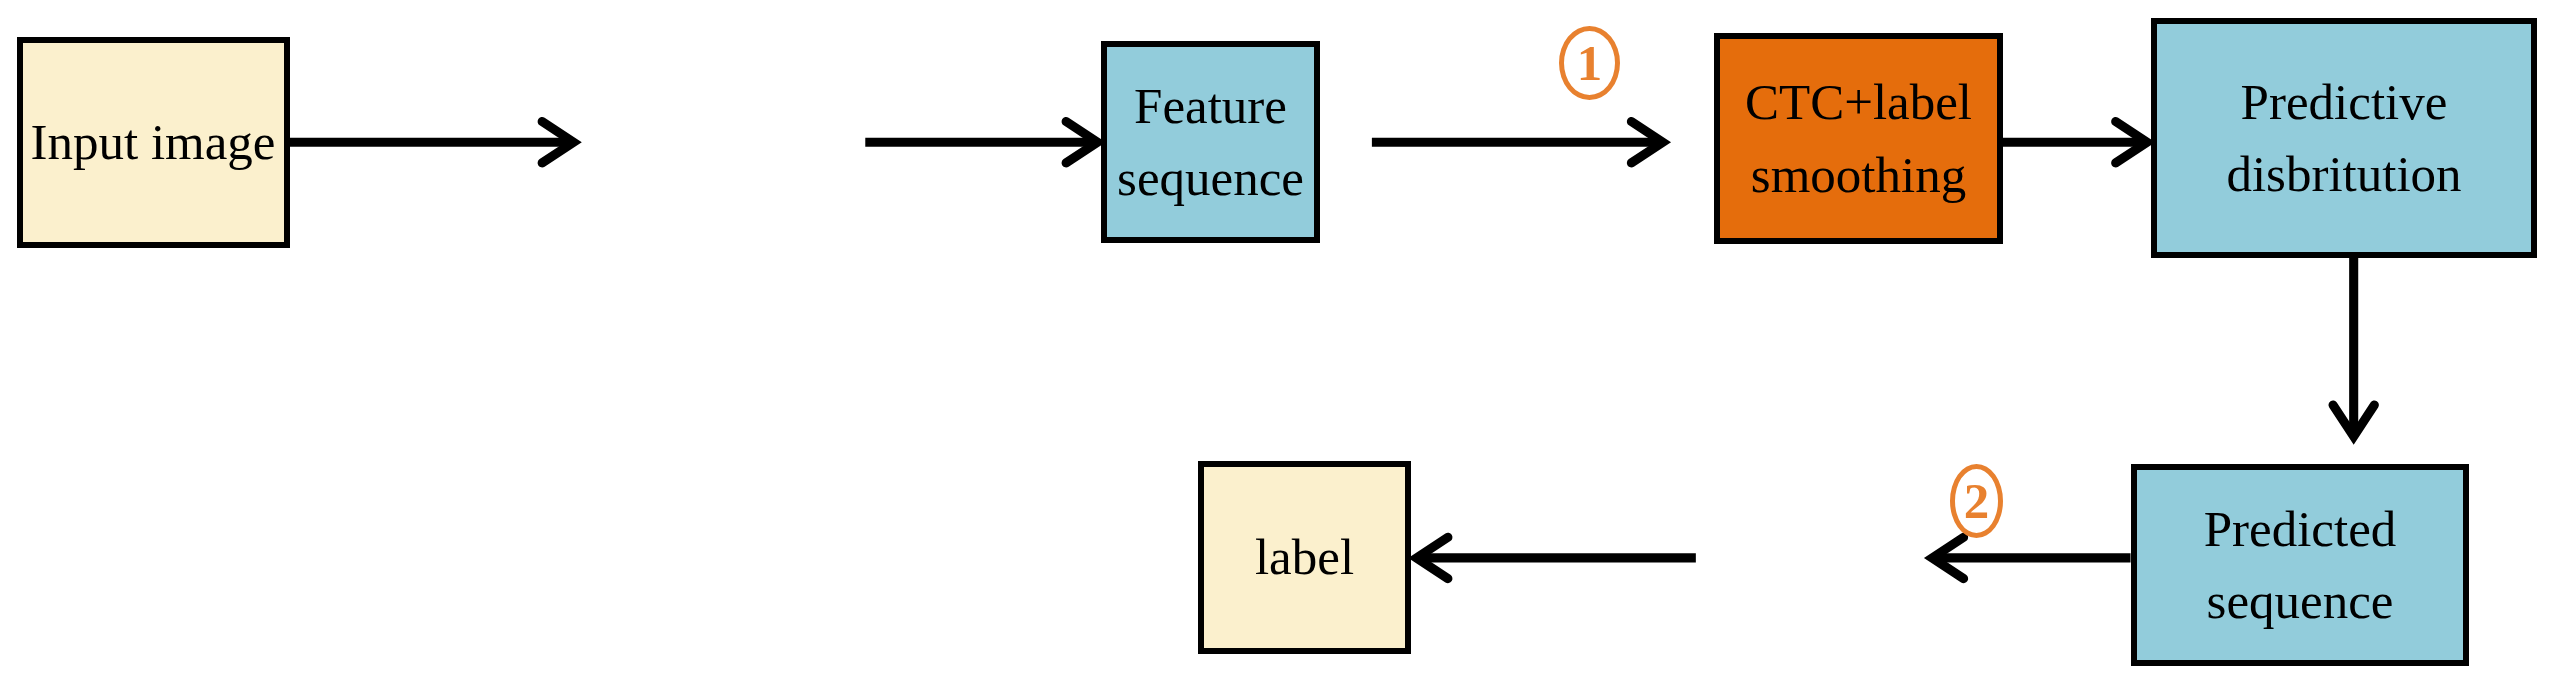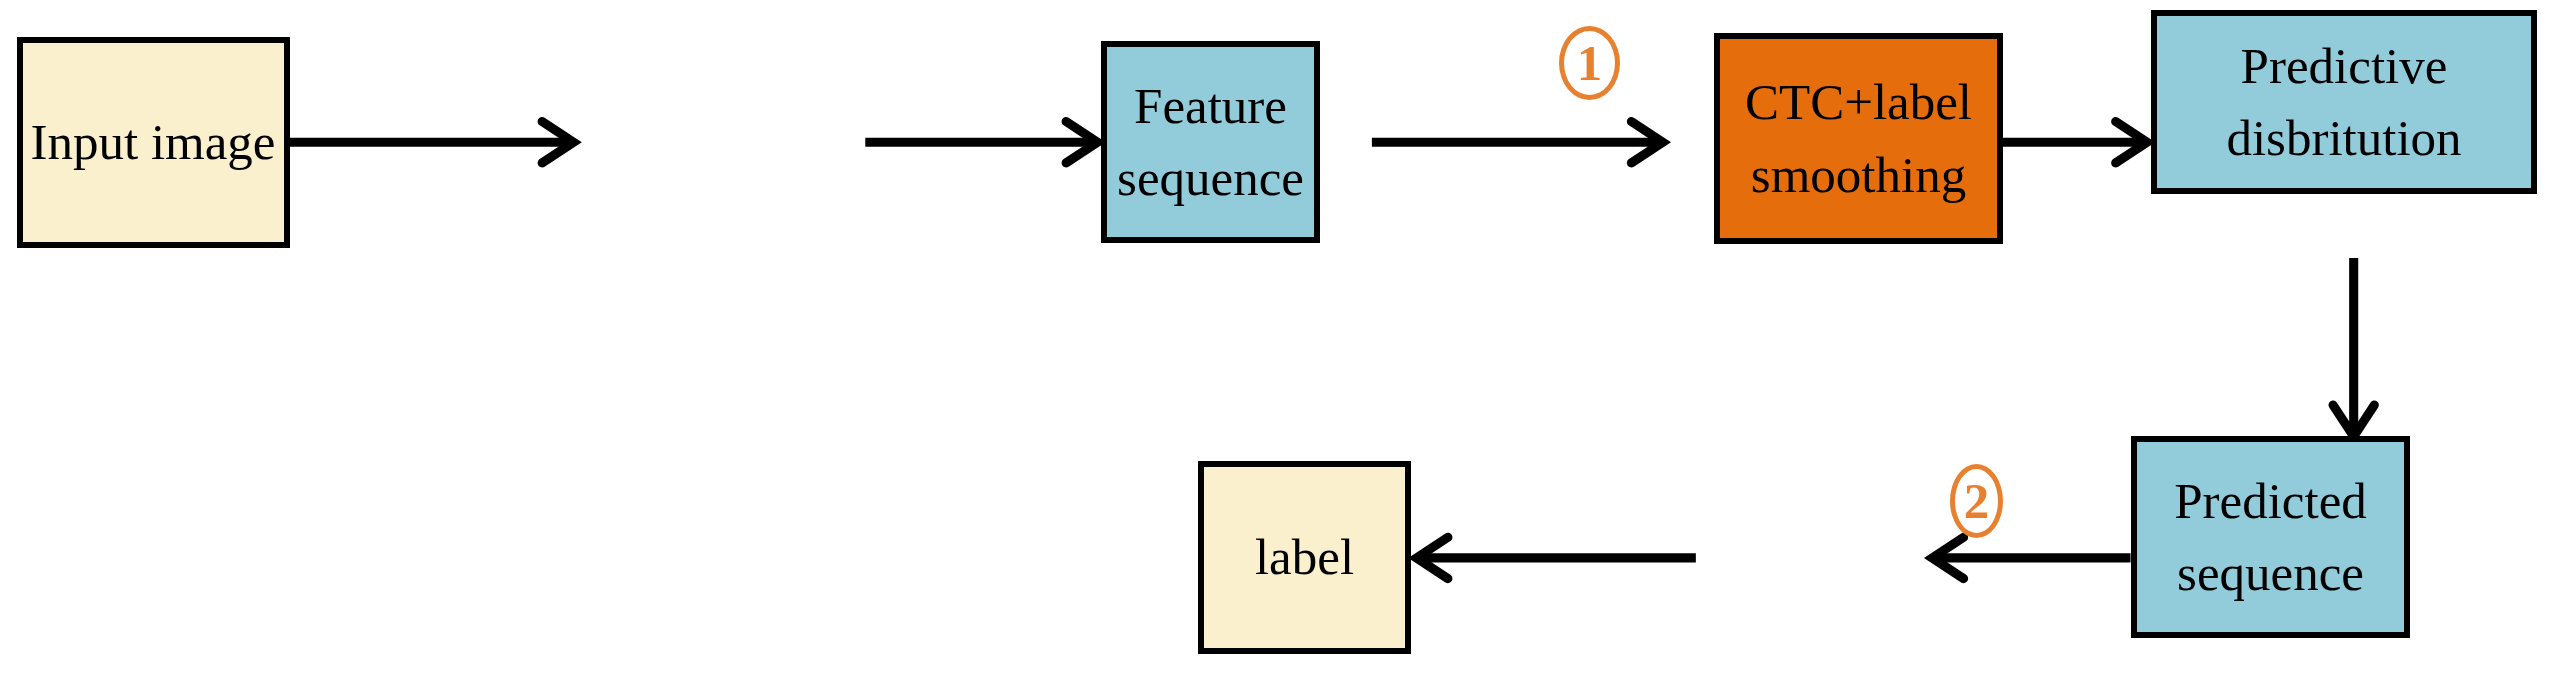--- a/index.html
+++ b/index.html
@@ -92,26 +92,26 @@
   <div class="node process" style="left:1101px;top:41px;width:219px;height:202px">
     <span class="node-label">Feature
 sequence</span>
   </div>
 
   <div class="node highlight" style="left:1667px;top:33px;width:289px;height:211px">
     <span class="node-label">CTC+label
 smoothing</span>
   </div>
 
-  <div class="node process" style="left:2151px;top:10px;width:386px;height:184px">
+  <div class="node process" style="left:2151px;top:18px;width:386px;height:240px">
     <span class="node-label">Predictive
 disbritution</span>
   </div>
 
-  <div class="node process" style="left:2131px;top:436px;width:279px;height:202px">
+  <div class="node process" style="left:2131px;top:464px;width:338px;height:202px">
     <span class="node-label">Predicted
 sequence</span>
   </div>
 
 
   <div class="node io" style="left:1198px;top:461px;width:213px;height:193px">
     <span class="node-label">label</span>
   </div>
 
   <div class="annotation" style="left:1559px;top:26px;width:61px;height:74px">

